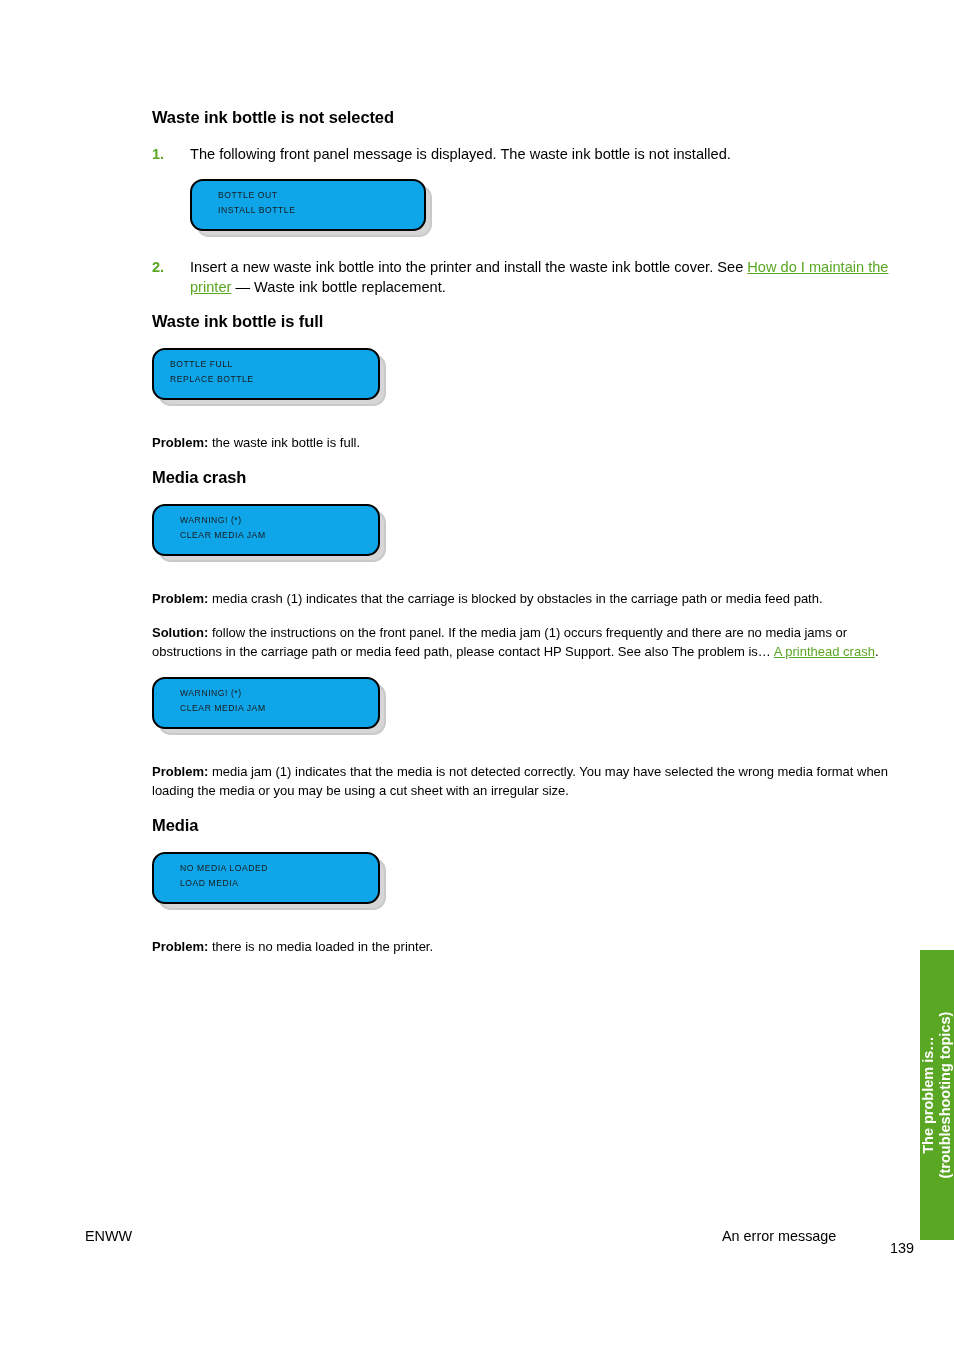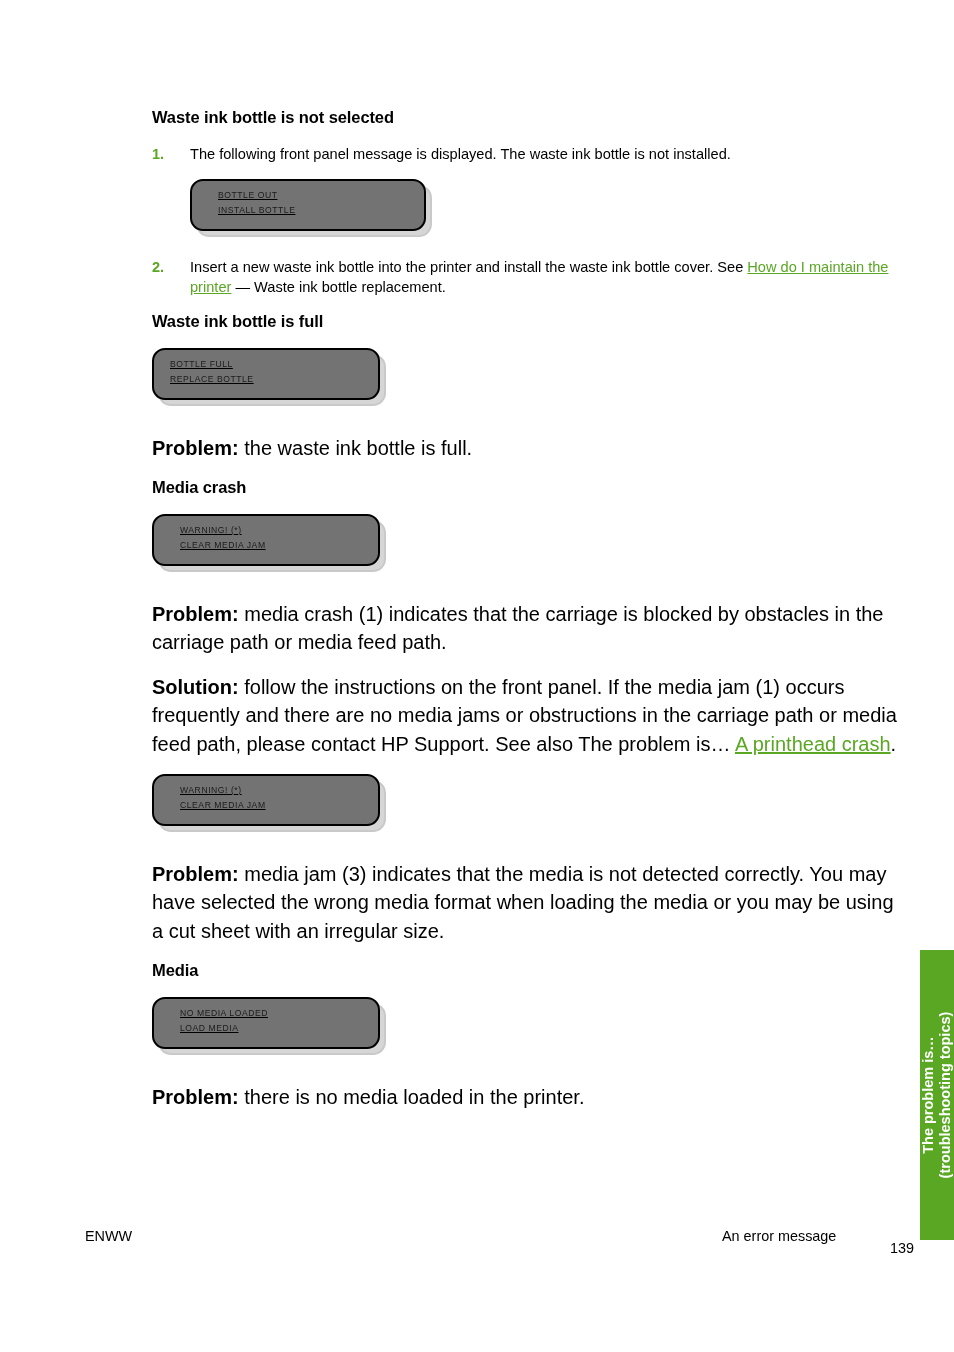--- a/index.html
+++ b/index.html
@@ -57,21 +57,21 @@
   .olist li .marker {
     position: absolute;
     left: 0;
     top: 0;
     color: #5aa724;
     font-weight: bold;
     font-size: 14.6px;
   }
 
   p.body-text {
-    font-size: 20px;
+    font-size: 13px;
     line-height: 1.42;
     margin: 0 0 16px 0;
   }
 
   .lead {
     font-weight: bold;
   }
 
   a.doclink, .doclink {
     color: #5aa724;
@@ -82,24 +82,23 @@
   .lcd-wrap {
     position: relative;
     margin: 4px 0 22px 0;
   }
   .lcd {
     position: relative;
     box-sizing: border-box;
     height: 52px;
     border: 2.5px solid #000000;
     border-radius: 13px;
-    background: #737373;
+    background: #0ea5e9;
     z-index: 2;
     padding: 7px 0 0 26px;
-    text-decoration: underline;
   }
   .lcd-shadow {
     position: absolute;
     left: 6px;
     top: 6px;
     height: 52px;
     box-sizing: border-box;
     border: 2px solid #c9c9c9;
     border-radius: 13px;
     background: #d6d6d6;
@@ -229,21 +228,21 @@
     <p class="body-text"><span class="lead">Solution:</span><span> follow the instructions on the front panel. If the media jam (1) occurs frequently and there are no media jams or obstructions in the carriage path or media feed path, please contact HP Support. See also The problem is… </span><a href="#" class="doclink">A printhead crash</a><span>.</span></p>
 
     <div class="lcd-wrap" style="width:228px; margin-top:12px; margin-bottom:34px;">
       <div class="lcd-shadow" style="width:228px;"></div>
       <div class="lcd" style="width:228px;">
         <div class="lcd-line">WARNING! (*)</div>
         <div class="lcd-line">CLEAR MEDIA JAM</div>
       </div>
     </div>
 
-    <p class="body-text"><span class="lead">Problem:</span><span> media jam (3) indicates that the media is not detected correctly. You may have selected the wrong media format when loading the media or you may be using a cut sheet with an irregular size.</span></p>
+    <p class="body-text"><span class="lead">Problem:</span><span> media jam (1) indicates that the media is not detected correctly. You may have selected the wrong media format when loading the media or you may be using a cut sheet with an irregular size.</span></p>
 
 
     <h2 class="section-heading sec-gap-top">Media</h2>
 
     <div class="lcd-wrap" style="width:208px; margin-bottom:34px;">
       <div class="lcd-shadow" style="width:228px;"></div>
       <div class="lcd" style="width:228px;">
         <div class="lcd-line">NO MEDIA LOADED</div>
         <div class="lcd-line">LOAD MEDIA</div>
       </div>

